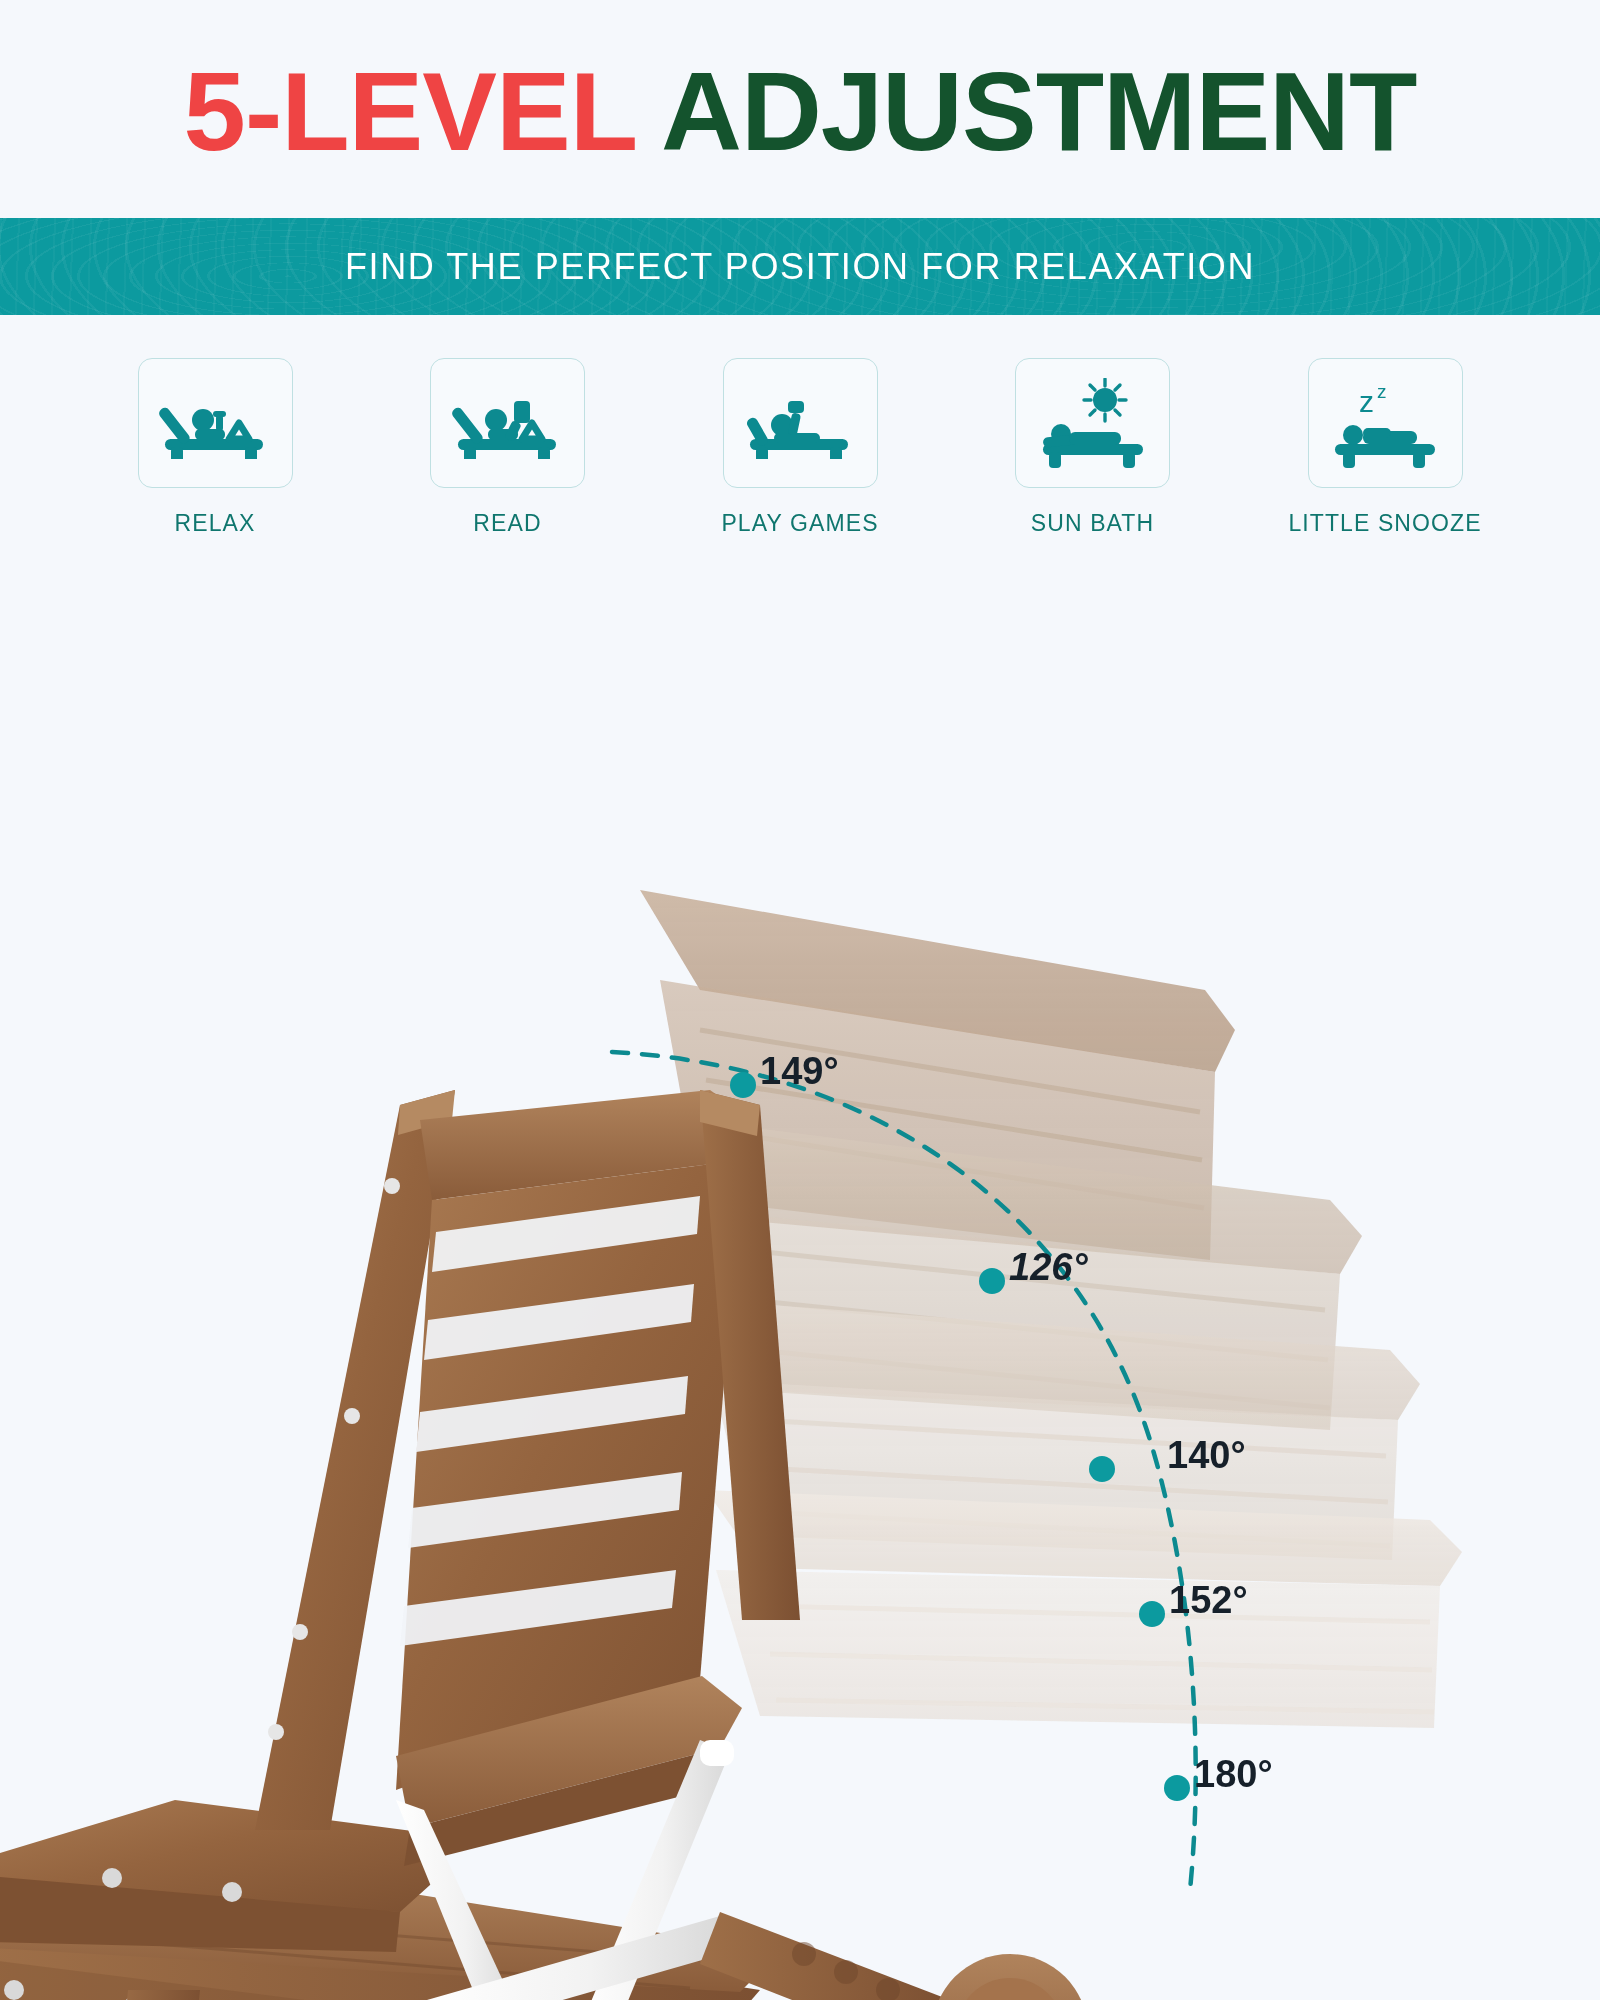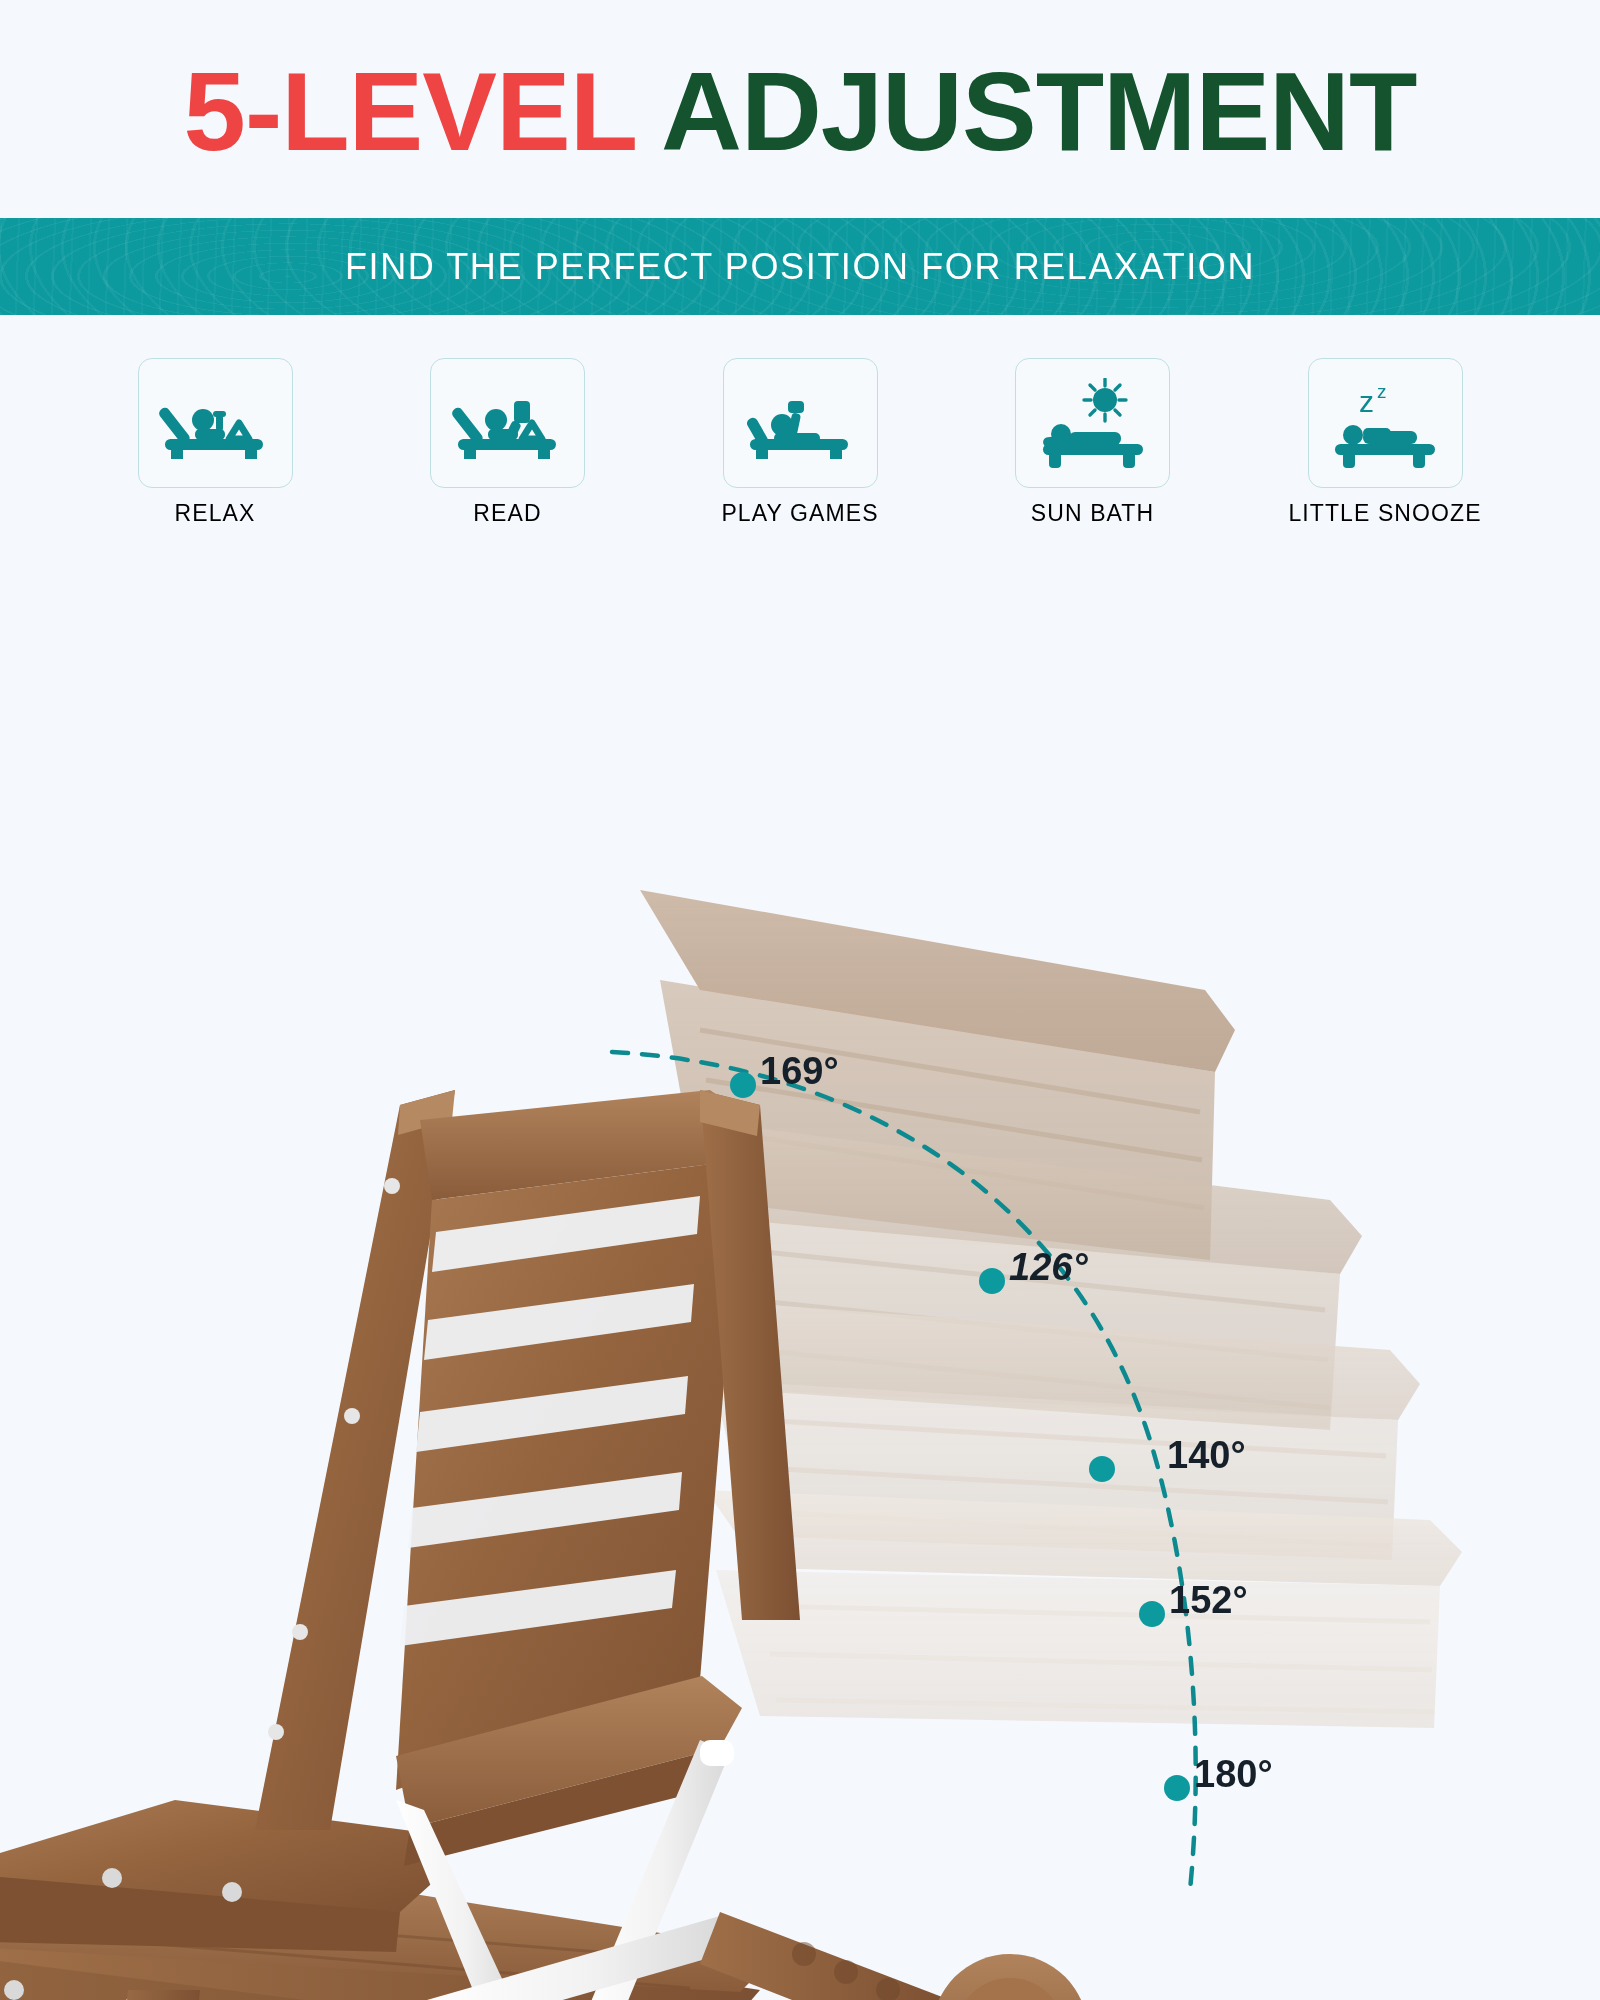--- a/index.html
+++ b/index.html
@@ -51,22 +51,22 @@
     display:flex; justify-content:space-between; align-items:flex-start;
   }
   .icon-cell { width:250px; display:flex; flex-direction:column; align-items:center; }
   .icon-card {
     width:155px; height:130px;
     border:1.6px solid #bfe0e2; border-radius:14px;
     background:#f7fafd;
     display:flex; align-items:center; justify-content:center;
   }
   .icon-label {
-    margin-top:12px;
-    color:#000000; font-size:23px; letter-spacing:1.1px; white-space:nowrap;
+    margin-top:22px;
+    color:#0f766e; font-size:23px; letter-spacing:1.1px; white-space:nowrap;
   }
   .icon-card svg { display:block; }
 
   
   .hero { position:absolute; top:560px; left:0; width:1600px; height:1440px; overflow:hidden; }
 
   .angle-dot {
     position:absolute; width:26px; height:26px; border-radius:50%;
     background:#0c9a9f;
   }
@@ -346,21 +346,21 @@
       </g>
 
       <g>
         <path d="M128 1430 L200 1430 L182 1630 L110 1630 Z" fill="url(#woodC)"></path>
         <path d="M600 1498 L680 1498 L700 1700 L620 1700 Z" fill="url(#woodA)"></path>
       </g>
     </svg>
 
     
     <div class="angle-dot" style="left:730px; top:512px;"></div>
-    <div class="angle-text" style="left:760px; top:490px;">169°</div>
+    <div class="angle-text" style="left:760px; top:490px;">149°</div>
 
     <div class="angle-dot" style="left:979px; top:708px;"></div>
     <div class="angle-text" style="left:1009px; top:686px;font-style:italic;">126°</div>
 
     <div class="angle-dot" style="left:1089px; top:896px;"></div>
     <div class="angle-text" style="left:1119px; top:874px;margin-left:48px;">140°</div>
 
     <div class="angle-dot" style="left:1139px; top:1041px;"></div>
     <div class="angle-text" style="left:1169px; top:1019px;">152°</div>
 

